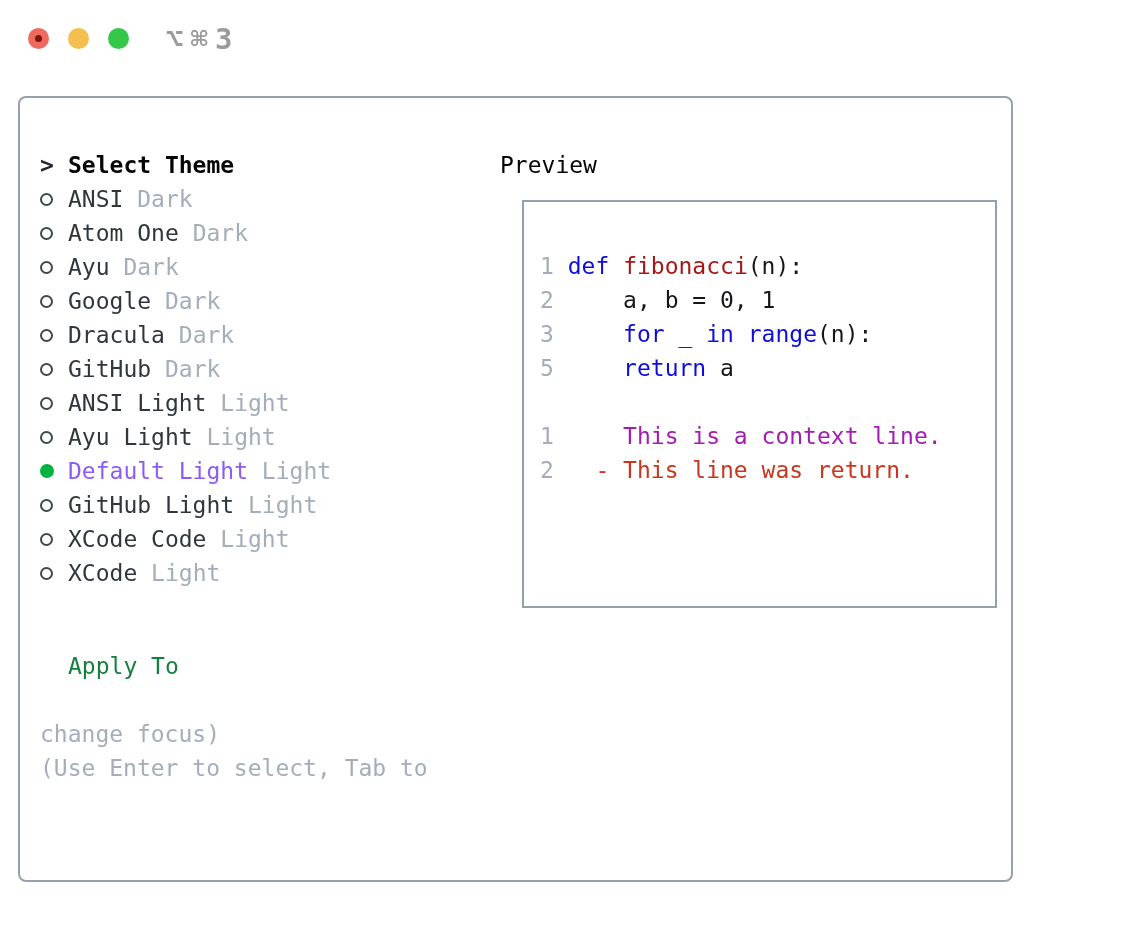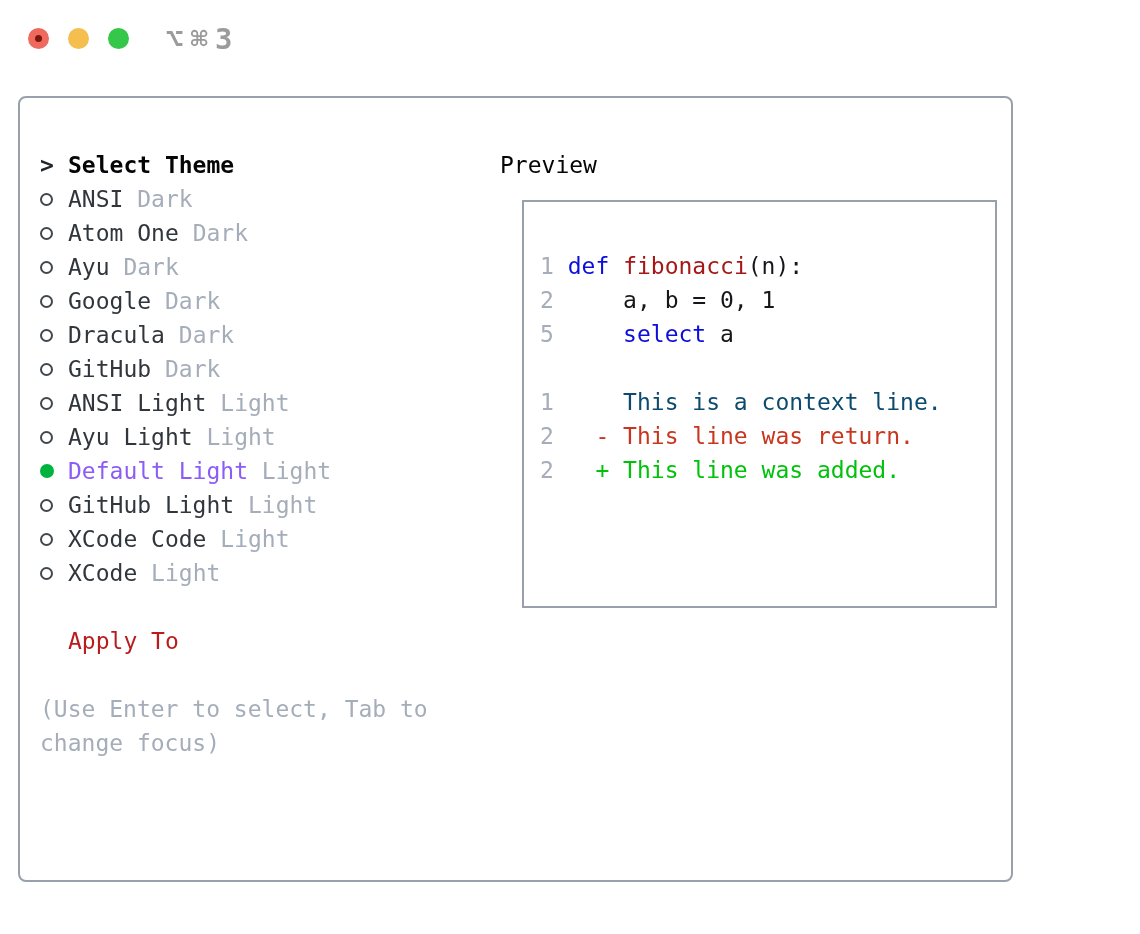--- a/index.html
+++ b/index.html
@@ -34,21 +34,21 @@
   .row {
     display:flex; align-items:stretch;
     line-height:34px; font-size:23px; white-space:pre; color:#30363c;
   }
   .marker { flex:0 0 28px; width:28px; display:flex; align-items:center; }
   .dot { box-sizing:border-box; border-radius:50%; }
   .dot.hollow { width:13px; height:13px; border:2px solid #40474e; }
   .dot.filled { width:14px; height:14px; background:#00b33e; }
   .focus-caret { color:#20262c; font-weight:bold; line-height:34px; }
   .hdr  { font-weight:bold; color:#050505; }
-  .hdr2 { color:#b91c1c; }
+  .hdr2 { color:#15803d;margin-top:25px; }
   .variant { color:#a4adb9; }
   .row.selected .name { color:#8b5cf6; }
   .spacer { height:34px; }
   .hint { line-height:34px; font-size:23px; color:#a4adb9; white-space:pre; }
   
   .preview-title {
     position:absolute; left:480px; top:50px;
     line-height:34px; font-size:23px; font-weight:normal; color:#050505;
   }
   .preview-box {
@@ -56,21 +56,21 @@
     border:2px solid #98a1ab; box-sizing:border-box;
     padding:47px 0 0 16px; background:#ffffff;
   }
   .code-line {
     line-height:34px; min-height:34px; font-size:23px;
     white-space:pre; color:#16161a;
   }
   .ln    { color:#a4adb9; }
   .c-kw  { color:#0d0edb; }
   .c-fn  { color:#a61717; }
-  .c-ctx { color:#0c4a6e; }
+  .c-ctx { color:#a21caf; }
   .c-del { color:#c8361f; }
   .c-add { color:#00c20a; }
 </style>
 </head>
 <body>
 
 <div class="screen">
 
   <div class="traffic">
     <div class="light close"></div>
@@ -105,30 +105,30 @@
       <div class="spacer"></div>
 
       <div class="row">
         <span class="marker"></span>
         <span class="hdr2">Apply To</span>
       </div>
 
 
       <div class="spacer"></div>
 
+      <div class="hint">change focus)</div>
       <div class="hint">(Use Enter to select, Tab to</div>
-      <div class="hint">change focus)</div>
     </div>
 
     <div class="preview-title">Preview</div>
 
     <div class="preview-box" id="preview-code">
         <div class="code-line"><span class="ln">1</span><span> </span><span class="c-kw">def</span><span> </span><span class="c-fn">fibonacci</span><span>(n):</span></div>
         <div class="code-line"><span class="ln">2</span><span>     a, b = 0, 1</span></div>
-        <div class="code-line"><span class="ln">5</span><span>     </span><span class="c-kw">select</span><span> a</span></div>
+        <div class="code-line"><span class="ln">3</span><span>     </span><span class="c-kw">for</span><span> _ </span><span class="c-kw">in</span><span> </span><span class="c-kw">range</span><span>(n):</span></div>
+        <div class="code-line"><span class="ln">5</span><span>     </span><span class="c-kw">return</span><span> a</span></div>
         <div class="code-line"><span class="ln"></span></div>
         <div class="code-line"><span class="ln">1</span><span class="c-ctx">     This is a context line.</span></div>
         <div class="code-line"><span class="ln">2</span><span class="c-del">   - This line was return.</span></div>
-        <div class="code-line"><span class="ln">2</span><span class="c-add">   + This line was added.</span></div>
       </div>
 
   </div>
 </div>
 
 </body></html>

